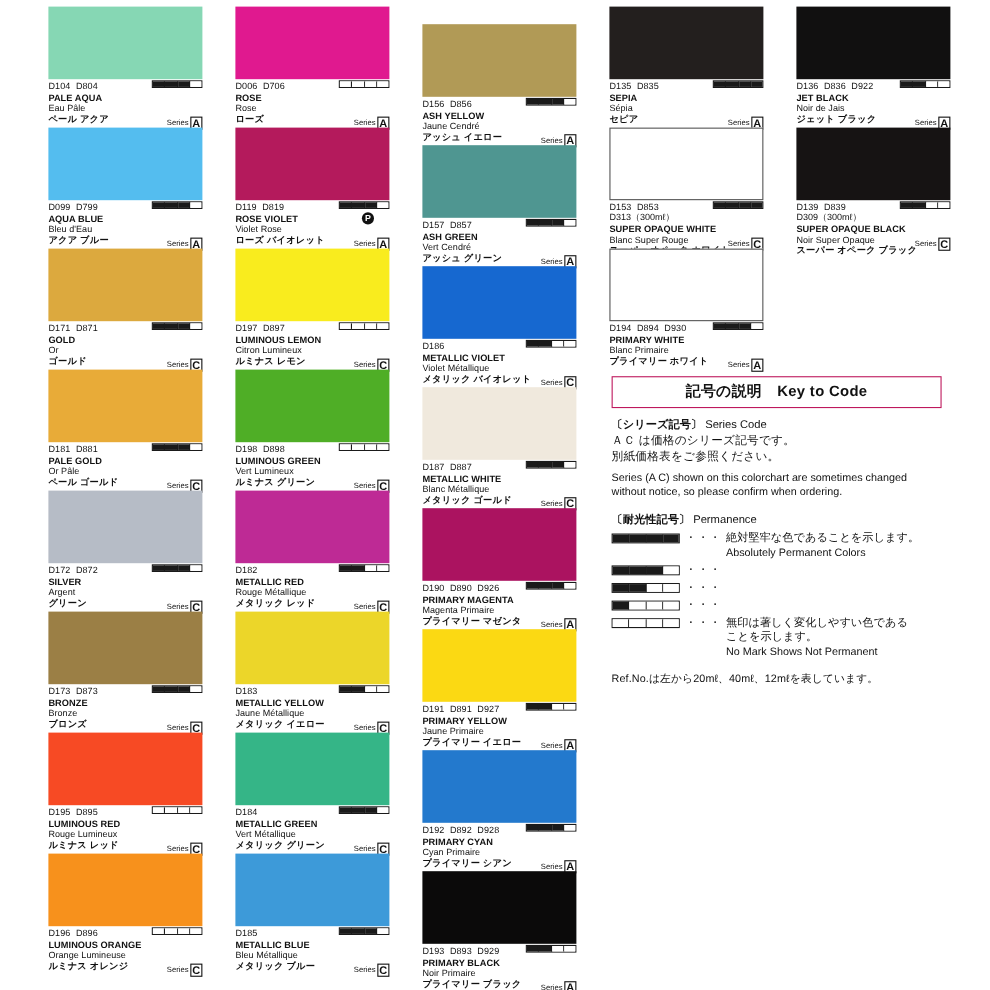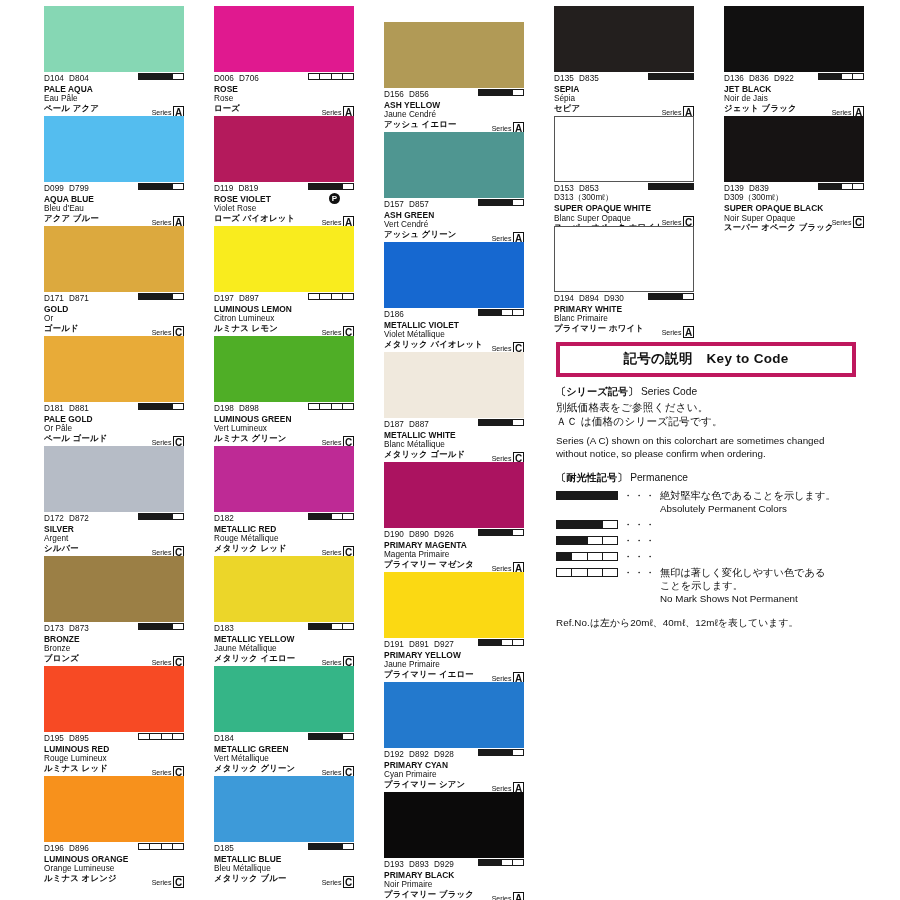--- a/index.html
+++ b/index.html
@@ -99,21 +99,21 @@
     font-size:8px;font-weight:bold;
     line-height:11px;text-align:center;
   }
 
   
   .keypanel{
     width:300px;margin-top:6px;margin-left:2px;
     font-size:10px;color:#111;
   }
   .keytitle{
-    border:4px solid #be185d;
+    border:1px solid #be185d;
     text-align:center;
     font-size:13.5px;font-weight:bold;
     padding:4px 0 5px 0;
     letter-spacing:0.3px;
     margin-bottom:8px;
   }
   .sechead{
     font-size:10.2px;font-weight:bold;margin-bottom:1px;
   }
   .sechead .en{font-weight:normal;}
@@ -232,21 +232,21 @@
               <div class="refs"><span>D172</span><span>D872</span></div>
               <div class="perm">
                 <i class="on"></i>
                 <i class="on"></i>
                 <i class="on"></i>
                 <i></i>
               </div>
             </div>
             <div class="name">SILVER</div>
             <div class="fr">Argent</div>
-            <div class="jp">シルバー</div>
+            <div class="jp">グリーン</div>
             <div class="seriesbox">
               <span class="lbl">Series</span>
               <span class="bx">C</span>
             </div>
           </div>
         </div>
         <div class="entry">
           <div class="sw" style="background: rgb(155, 127, 69);"></div>
           <div class="meta">
             <div class="refrow">
@@ -686,21 +686,21 @@
               <div class="refs"><span>D153</span><span>D853</span></div>
               <div class="perm">
                 <i class="on"></i>
                 <i class="on"></i>
                 <i class="on"></i>
                 <i class="on"></i>
               </div>
             </div>
             <div class="sizeline">D313（300mℓ）</div>
             <div class="name">SUPER OPAQUE WHITE</div>
-            <div class="fr">Blanc Super Opaque</div>
+            <div class="fr">Blanc Super Rouge</div>
             <div class="jp">スーパー オペーク ホワイト</div>
             <div class="seriesbox">
               <span class="lbl">Series</span>
               <span class="bx">C</span>
             </div>
           </div>
         </div>
         <div class="entry">
           <div class="sw outline" style="background: rgb(255, 255, 255);"></div>
           <div class="meta">
@@ -719,22 +719,22 @@
             <div class="seriesbox">
               <span class="lbl">Series</span>
               <span class="bx">A</span>
             </div>
           </div>
         </div>
       </div>
       <div class="keypanel">
         <div class="keytitle">記号の説明　Key to Code</div>
         <div class="sechead"><span>〔シリーズ記号〕</span><span class="en"> Series Code</span></div>
+        <div class="jline">ＡＣ は価格のシリーズ記号です。</div>
         <div class="jline">別紙価格表をご参照ください。</div>
-        <div class="jline">ＡＣ は価格のシリーズ記号です。</div>
         <div class="enpara">Series (A C) shown on this colorchart are sometimes changed without notice, so please confirm when ordering.</div>
         <div class="permhead"><span>〔耐光性記号〕</span><span class="en"> Permanence</span></div>
         <div class="legrow">
           <div class="legbar">
             <i class="on"></i>
             <i class="on"></i>
             <i class="on"></i>
             <i class="on"></i>
           </div>
           <div class="dots">・・・</div>

